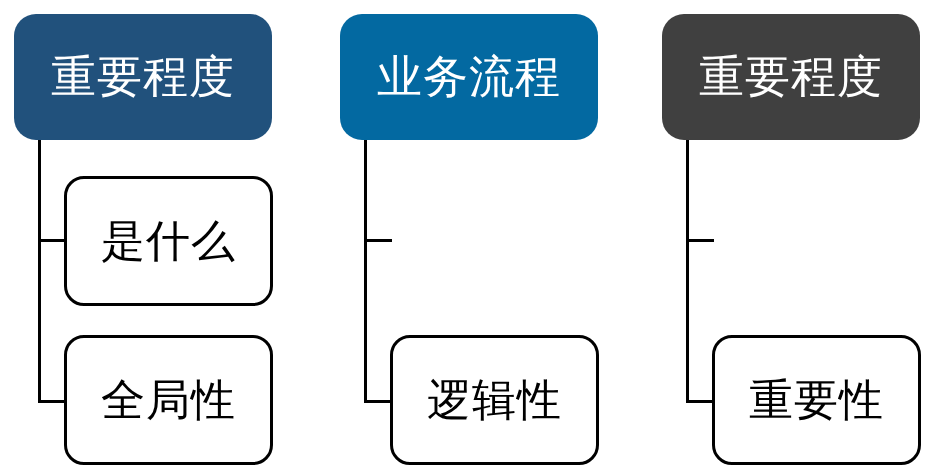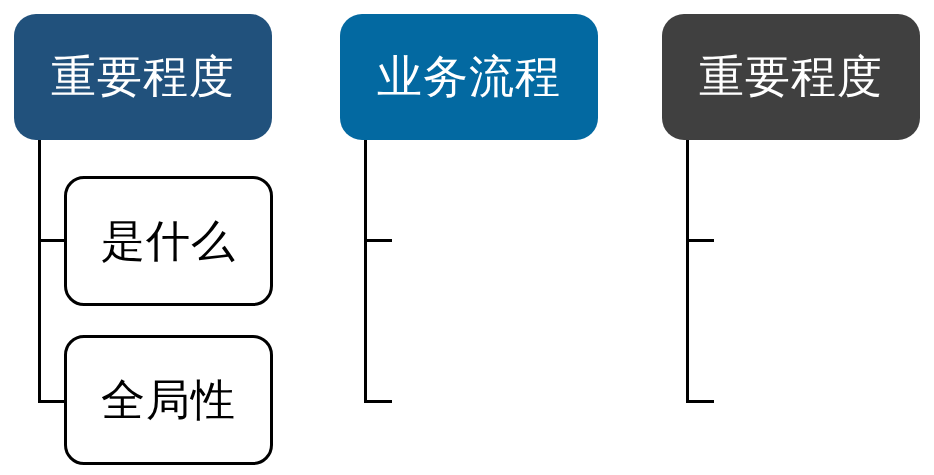--- a/index.html
+++ b/index.html
@@ -87,22 +87,24 @@
     <div class="stub second"></div>
     <div class="child-node first">是什么</div>
     <div class="child-node second">全局性</div>
   </div>
 
   <div class="column col-2">
     <div class="header-node" style="background-color: #0369a1;">业务流程</div>
     <div class="vline"></div>
     <div class="stub first"></div>
     <div class="stub second"></div>
+    <div class="child-node second">逻辑性</div>
   </div>
 
   <div class="column col-3">
     <div class="header-node" style="background-color: #404040; text-align: center;">重要程度</div>
     <div class="vline"></div>
     <div class="stub first"></div>
     <div class="stub second"></div>
+    <div class="child-node second">重要性</div>
   </div>
 
 </div>
 
 </body></html>

